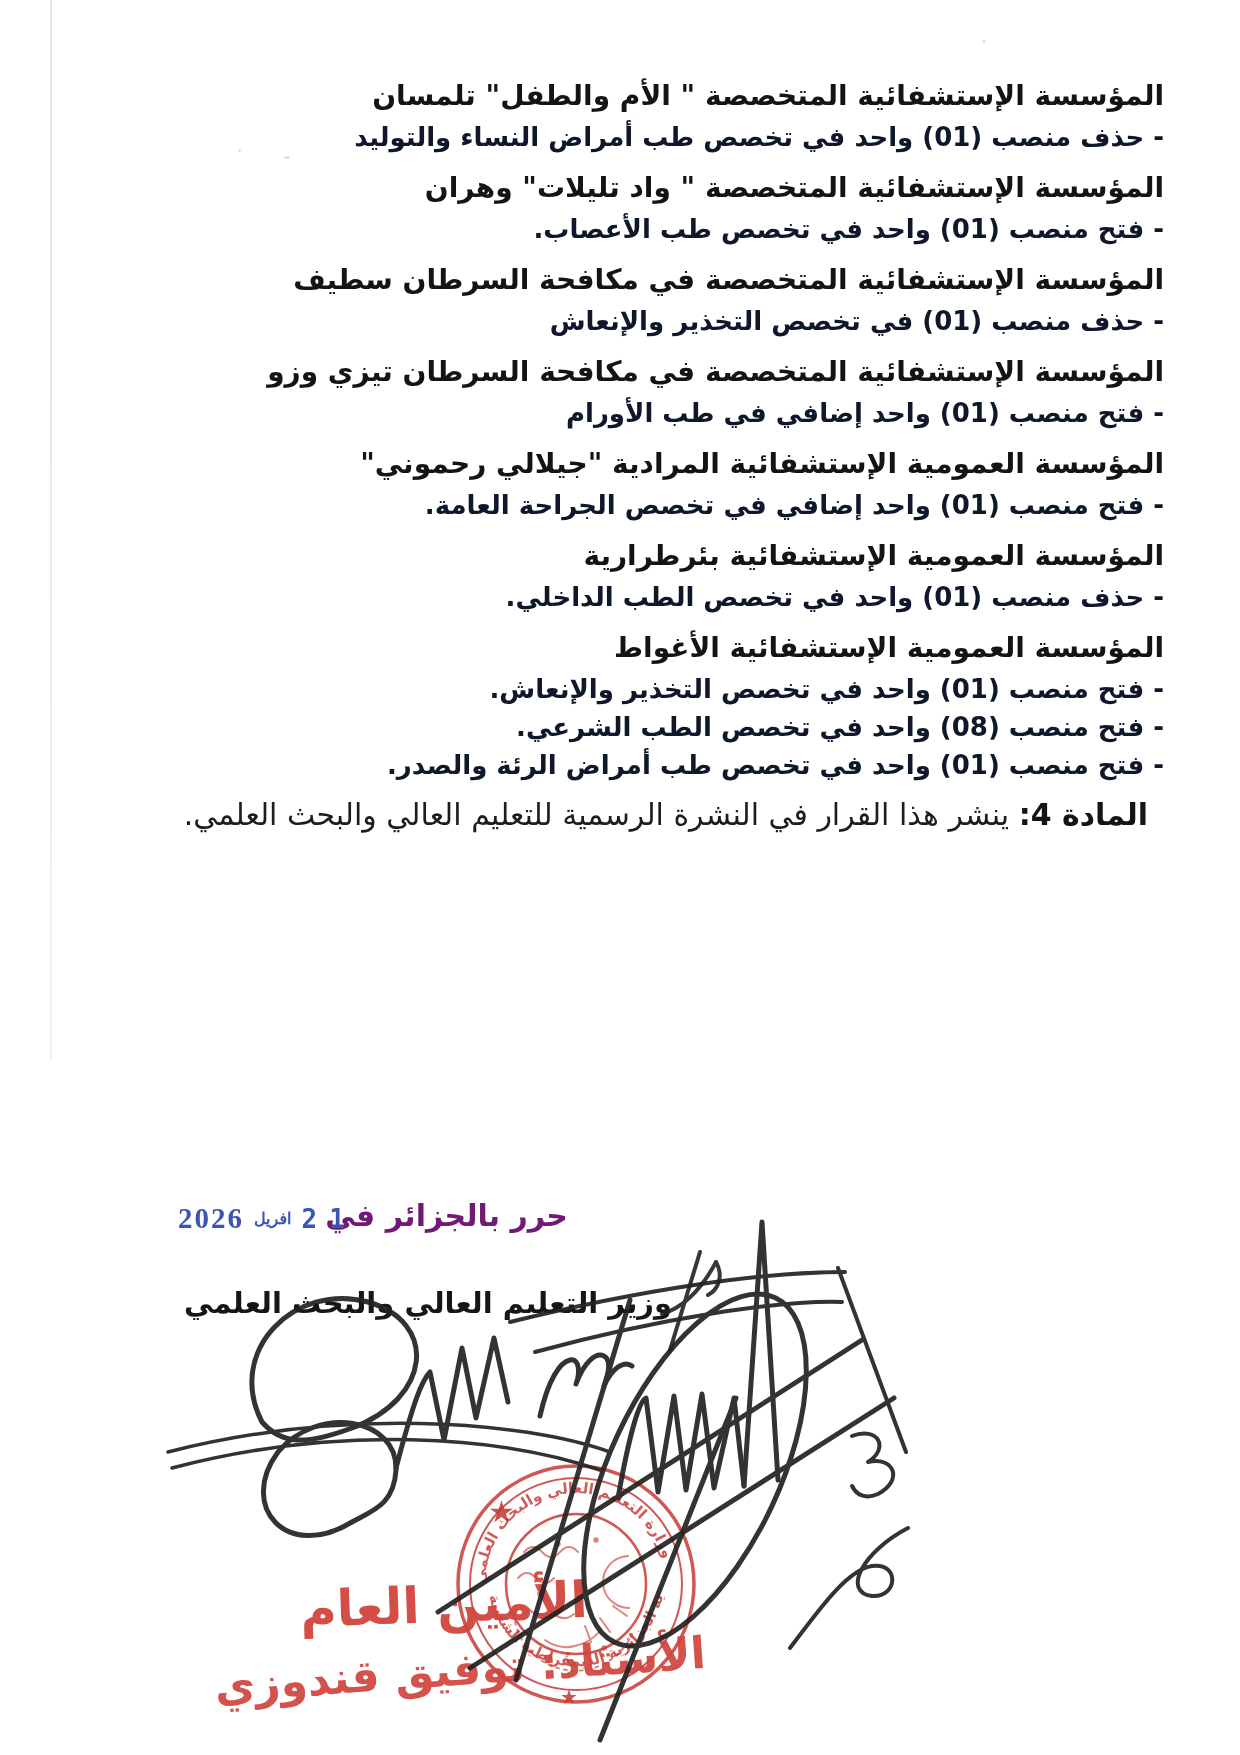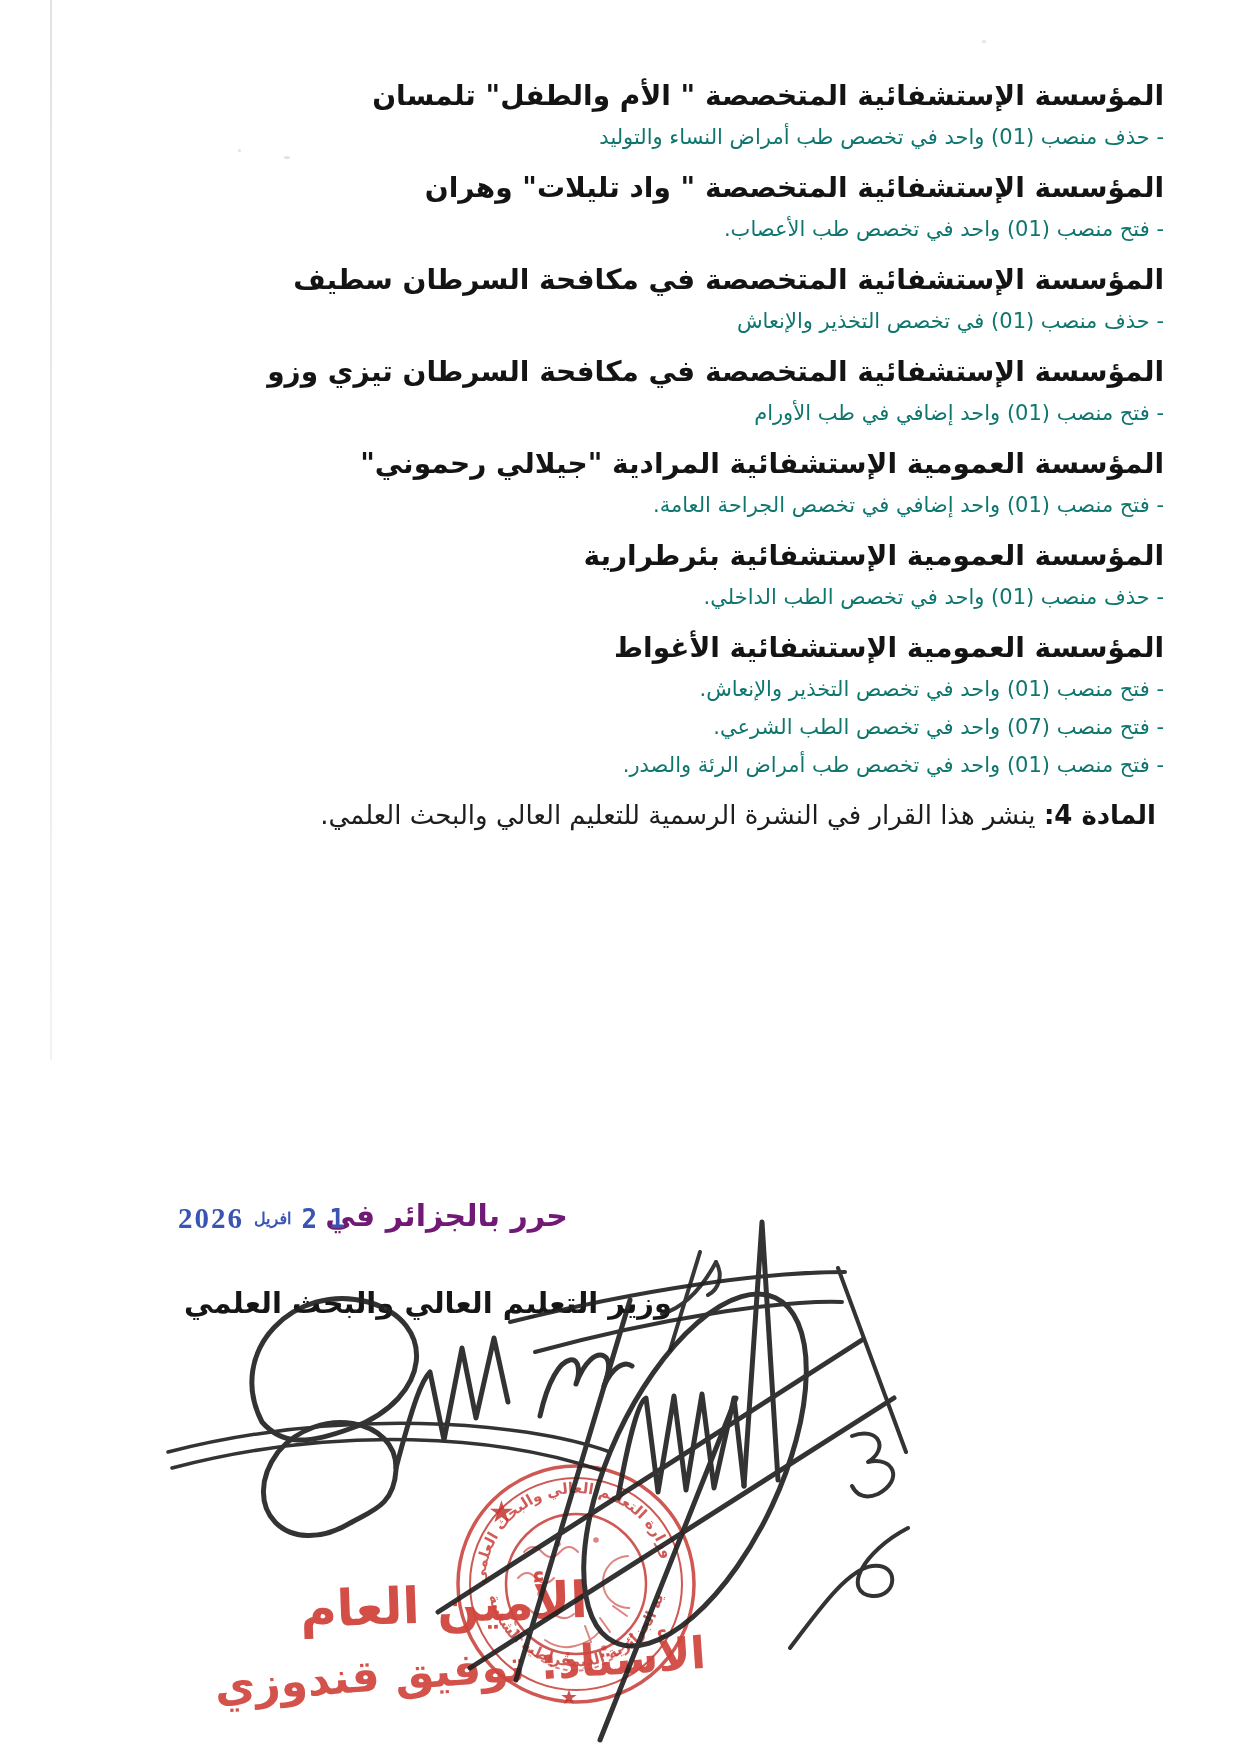--- a/index.html
+++ b/index.html
@@ -22,25 +22,25 @@
   
   .content{
     position:absolute;top:64px;right:76px;width:792px;
     direction:rtl;text-align:right;z-index:1;
   }
   .heading{
     font-size:28px;font-weight:bold;color:#141414;
     margin:16px 0 6px 0;line-height:32px;white-space:nowrap;
   }
   .item{
-    font-size:21px;font-weight:normal;color:#0f766e;
+    font-size:26px;font-weight:bold;color:#0f172a;
     line-height:38px;white-space:nowrap;
   }
   .article{
-    margin:12px 8px 0 0;font-size:26px;line-height:38px;white-space:nowrap;
+    margin:12px 16px 0 0;font-size:30px;line-height:38px;white-space:nowrap;
   }
   .article strong{font-weight:bold;color:#141414;}
 
   
   .issued{
     position:absolute;top:1198px;right:672px;z-index:1;
     direction:rtl;font-size:30px;font-weight:bold;color:#701a75;white-space:nowrap;
   }
   .datestamp{
     position:absolute;top:1202px;left:178px;z-index:1;
@@ -116,21 +116,21 @@
 
   <section>
     <h2 class="heading">المؤسسة العمومية الإستشفائية بئرطرارية</h2>
   <div class="item">- حذف منصب (01) واحد في تخصص الطب الداخلي.</div>
         </section>
 
 
   <section>
     <h2 class="heading">المؤسسة العمومية الإستشفائية الأغواط</h2>
   <div class="item">- فتح منصب (01) واحد في تخصص التخذير والإنعاش.</div>
-          <div class="item">- فتح منصب (07) واحد في تخصص الطب الشرعي.</div>
+          <div class="item">- فتح منصب (08) واحد في تخصص الطب الشرعي.</div>
           <div class="item">- فتح منصب (01) واحد في تخصص طب أمراض الرئة والصدر.</div>
         </section>
 </div>
     <p class="article"><strong>المادة 4:</strong><span> ينشر هذا القرار في النشرة الرسمية للتعليم العالي والبحث العلمي.</span></p>
   </main>
 
   <div class="issued">حرر بالجزائر في</div>
 
   <div class="datestamp">
     <span class="d">21</span>

